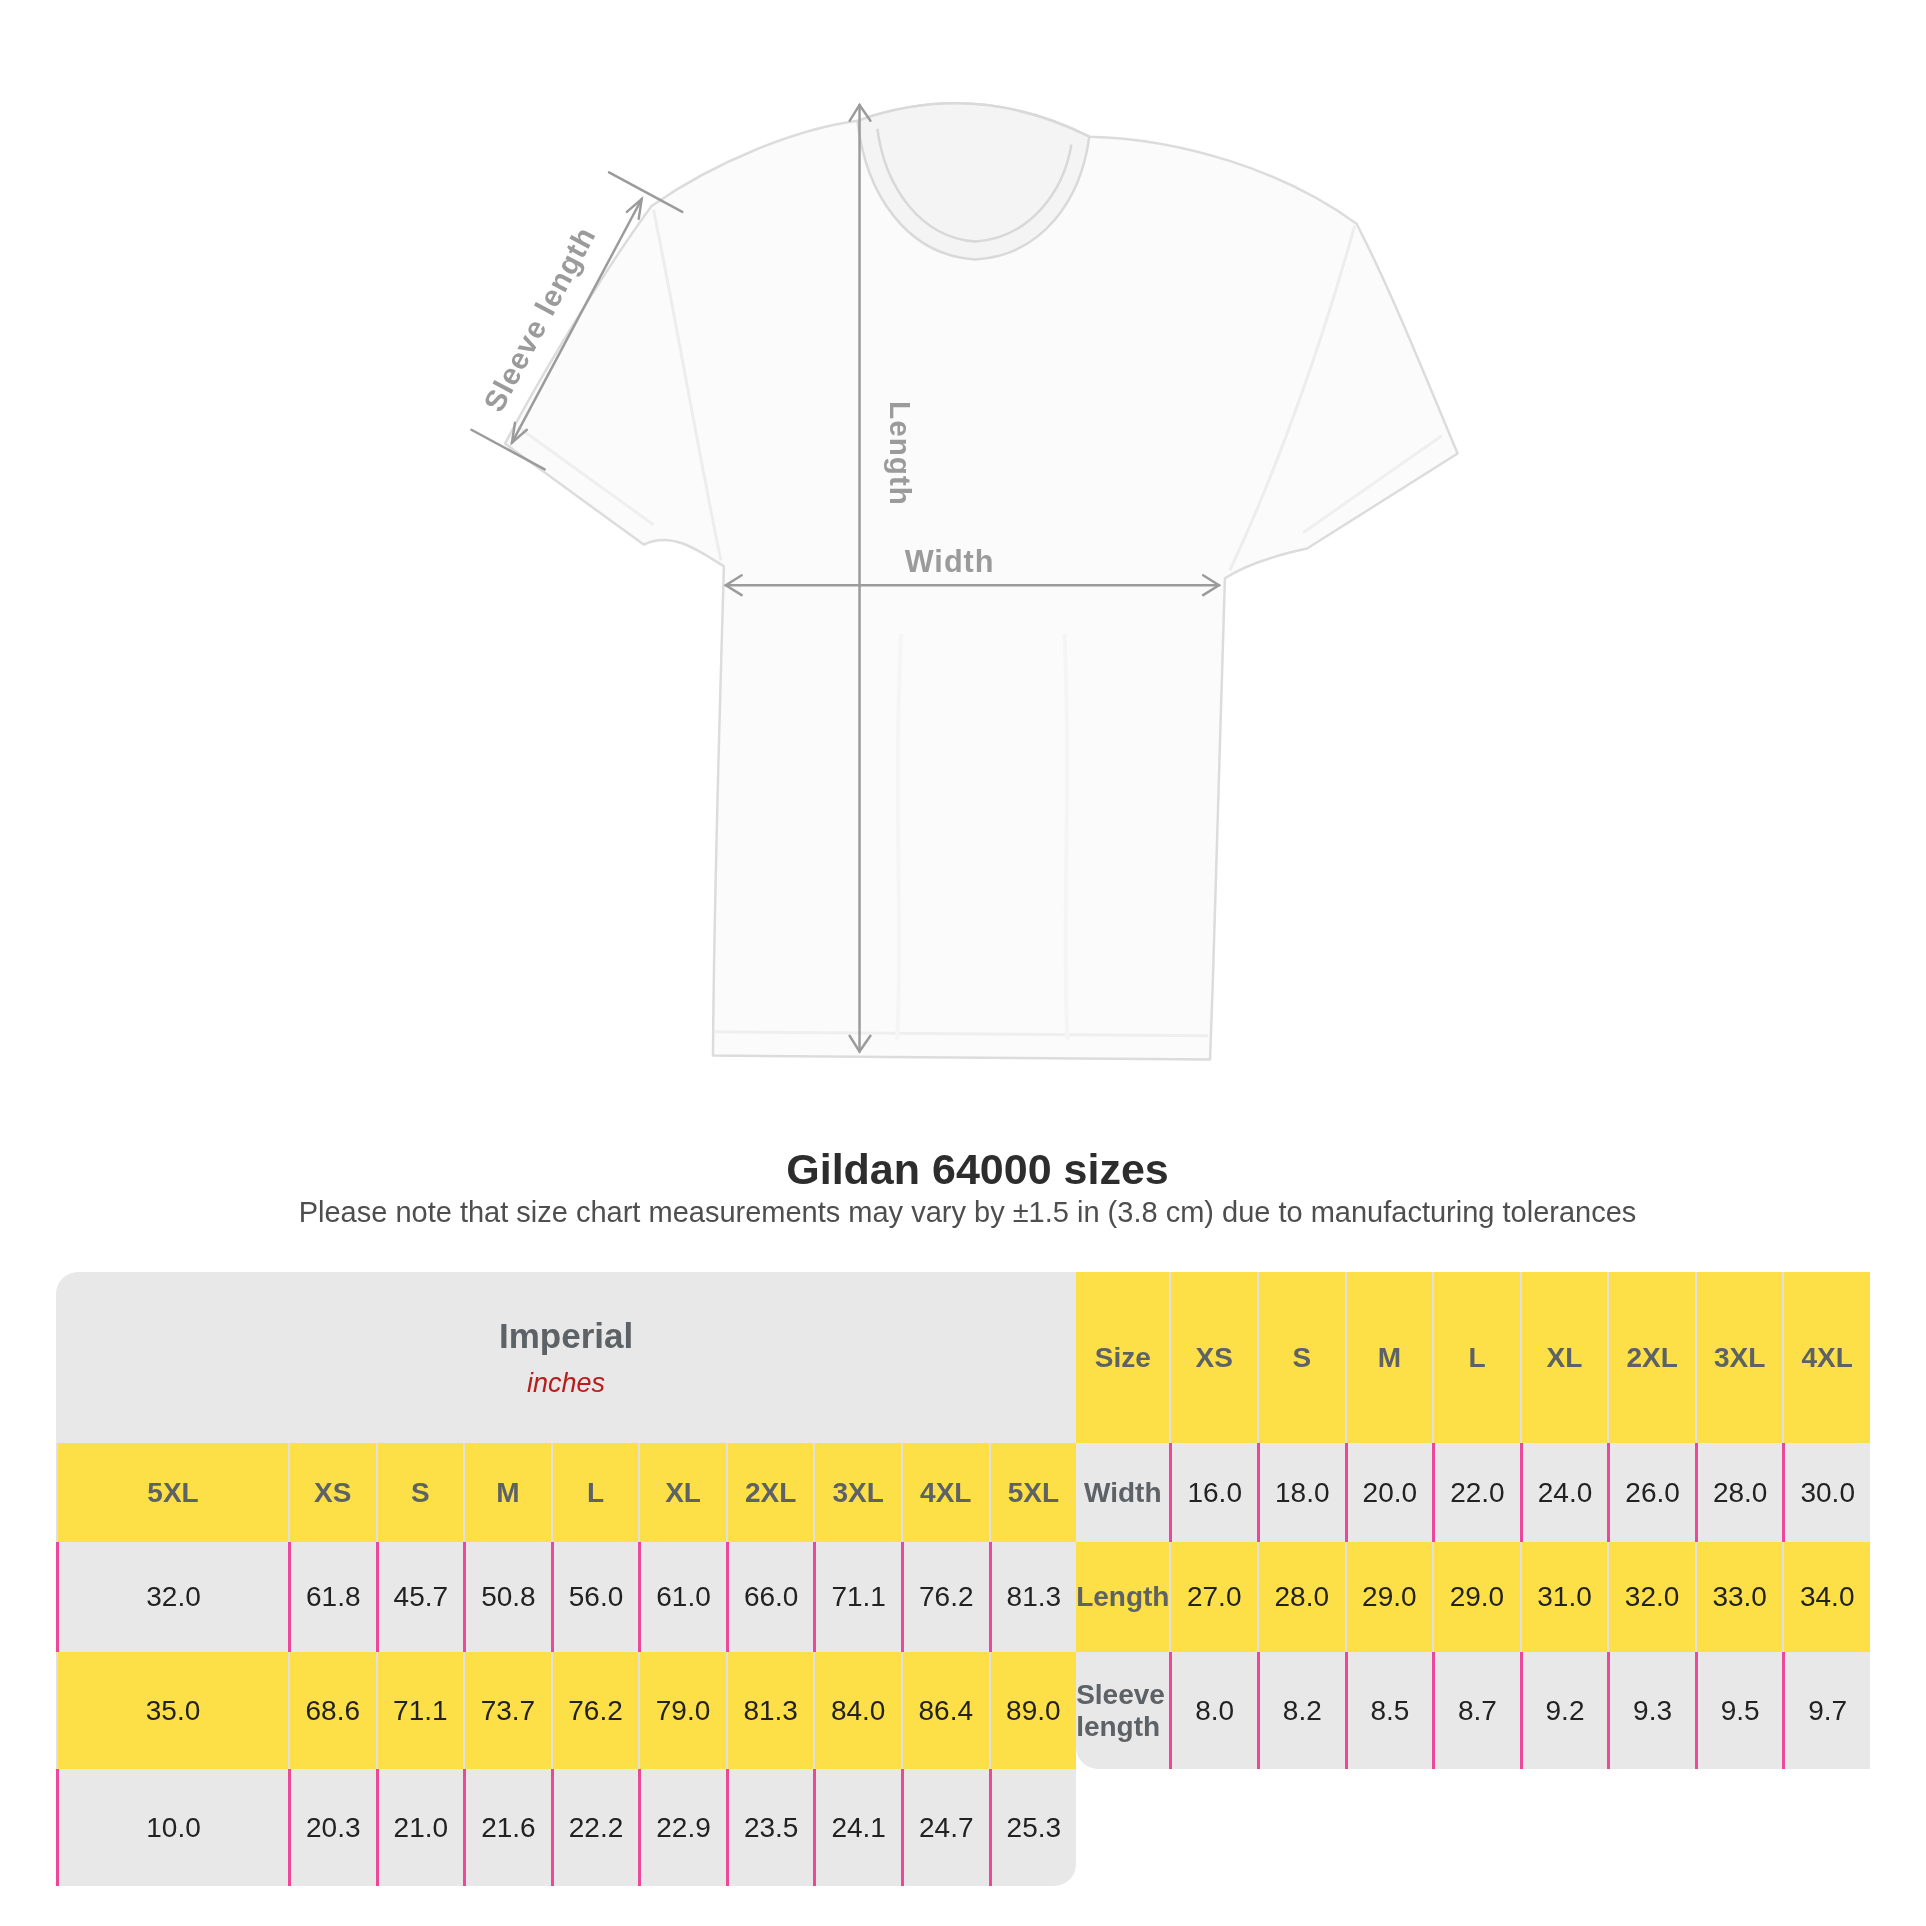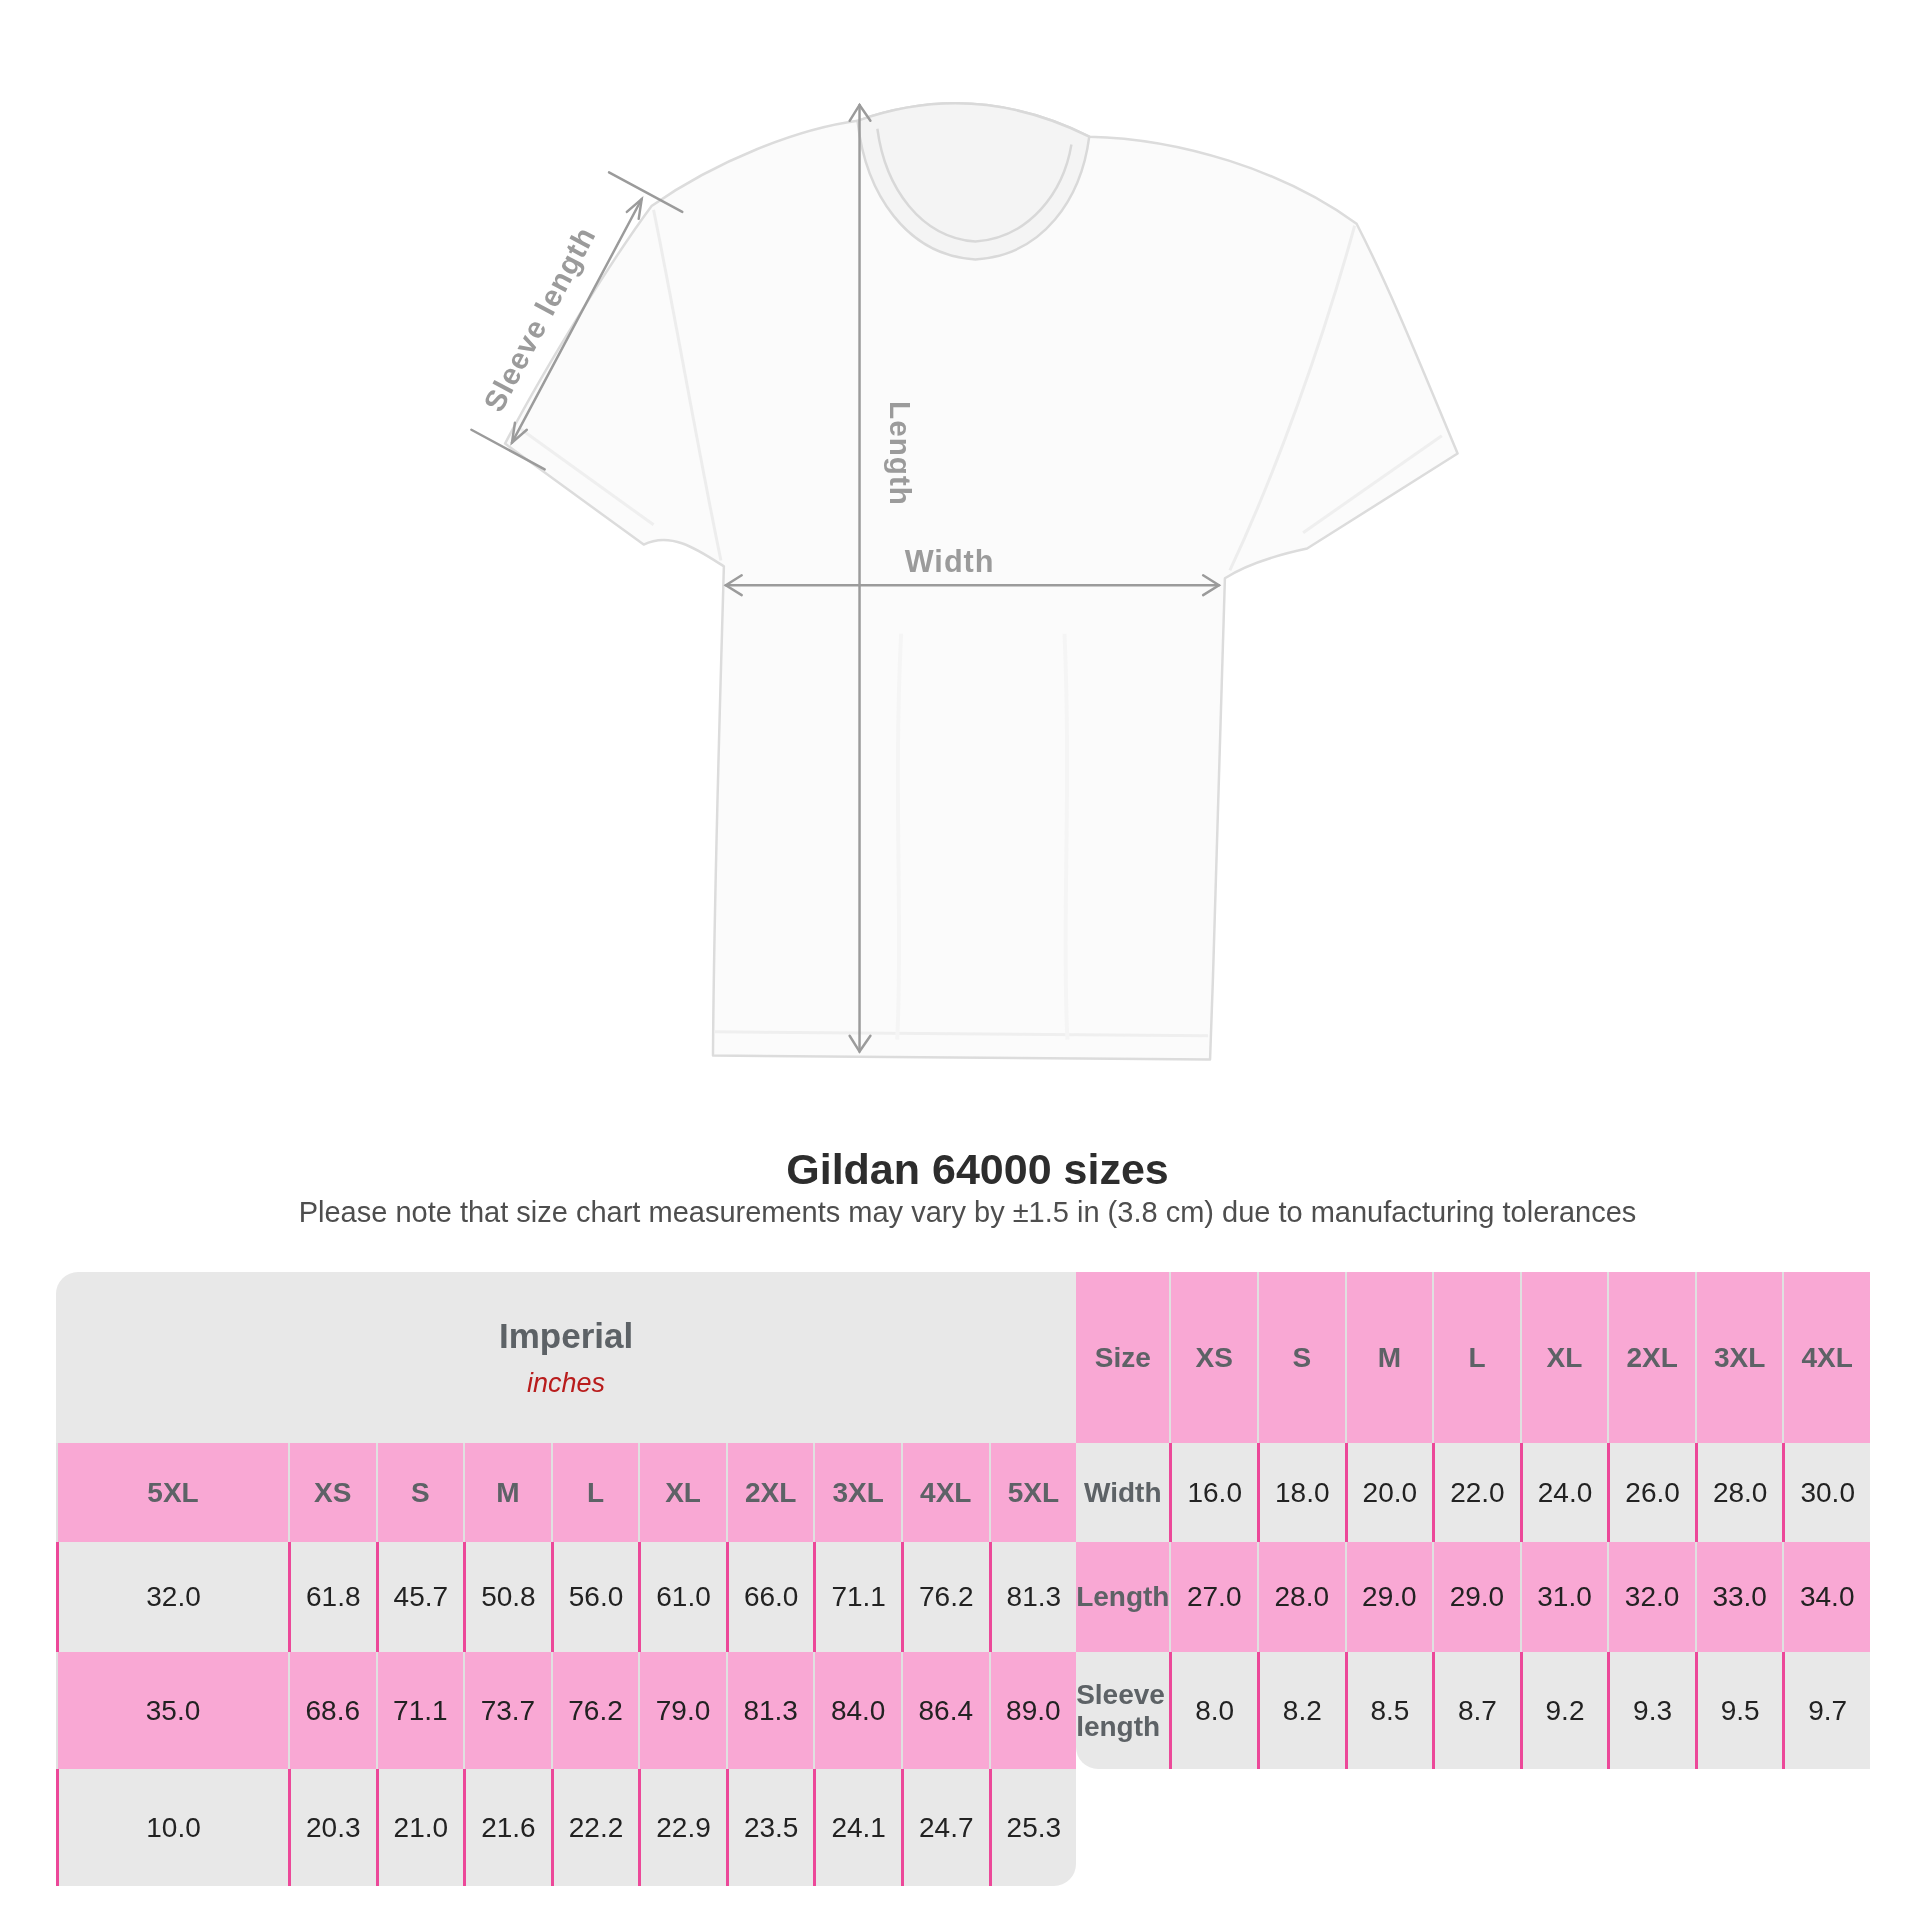--- a/index.html
+++ b/index.html
@@ -15,21 +15,21 @@
         display:grid;grid-template-columns:232px repeat(18,1fr);
         grid-template-rows:171px 99px 110px 117px 117px;}
   .band{background:#e8e8e8;display:flex;flex-direction:column;align-items:center;
         justify-content:center;row-gap:12px;color:#5d6266;}
   .band-left{grid-area:1/1/2/11;border-radius:22px 0 0 0;}
   .band-right{grid-area:1/11/2/20;border-radius:0 22px 0 0;border-left:3px solid #fff;}
   .band-name{font-size:35px;font-weight:bold;}
   .band-unit{font-size:27px;font-style:italic;color:#b91c1c;}
   .cell{display:flex;align-items:center;justify-content:center;font-size:28px;color:#222;}
   .hdr,.lbl{font-weight:bold;color:#5d6266;}
-  .bg-white{background:#f9a8d4;}
+  .bg-white{background:#fde047;}
   .bg-gray{background:#e8e8e8;}
   .div-gray{border-left:2px solid #e0e0e0;}
   .div-white{border-left:3px solid #ec4899;}
   .bl{border-radius:0 0 0 22px;}
   .br{border-radius:0 0 22px 0;}
 </style>
 </head>
 <body>
 
 <div class="page">

